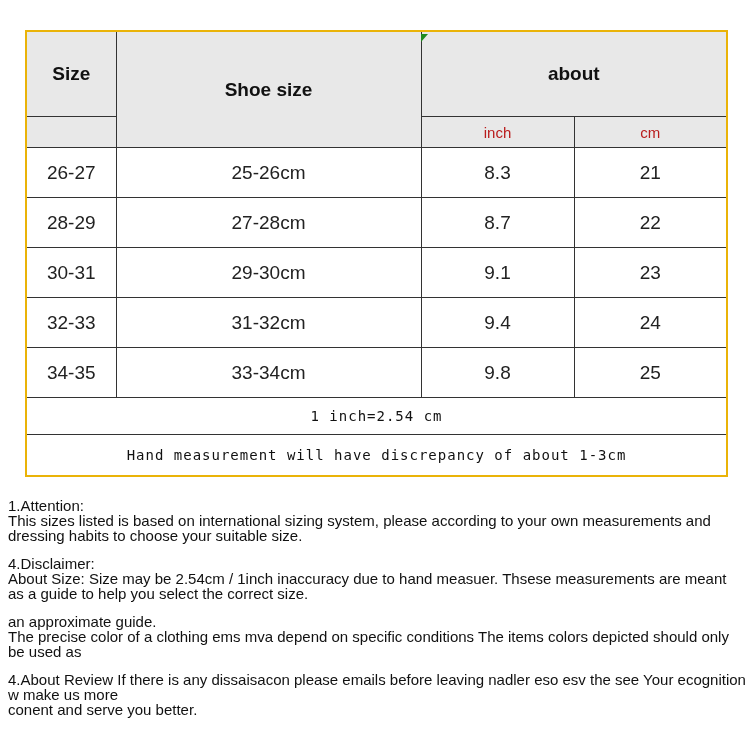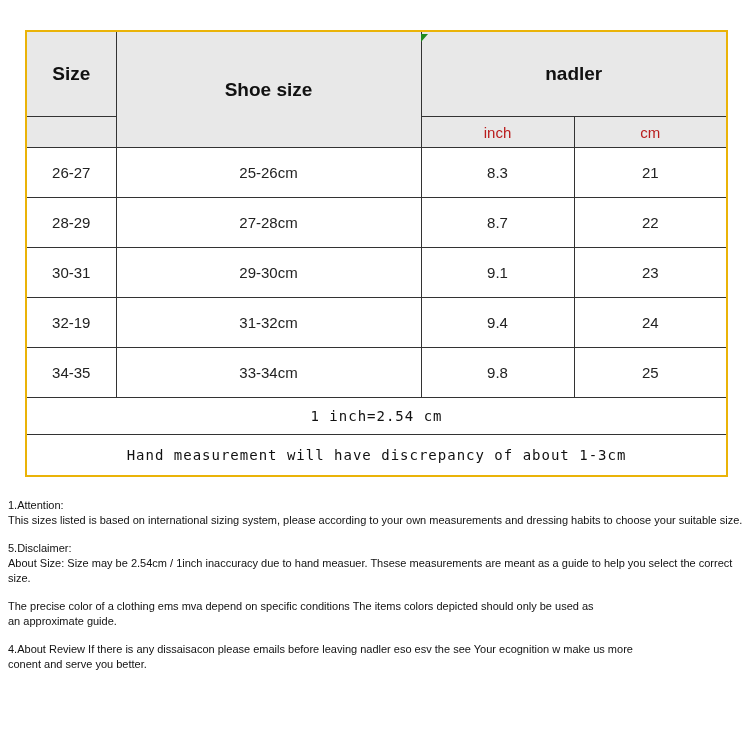--- a/index.html
+++ b/index.html
@@ -41,21 +41,21 @@
   }
   th.h2 {
     background: #e8e8e8;
     font-size: 15px;
     font-weight: normal;
     color: #b91c1c;
     height: 30px;
   }
   tbody td {
     height: 49px;
-    font-size: 15px;
+    font-size: 19px;
     color: #222222;
     background: #ffffff;
   }
   td.foot {
     height: 36px;
     font-family: "DejaVu Sans Mono", "Liberation Mono", monospace;
     font-size: 14px;
     font-weight: normal;
     letter-spacing: 1px;
     color: #111111;
@@ -70,21 +70,21 @@
     height: 0;
     border-top: 8px solid #1f8a1f;
     border-right: 7px solid transparent;
     z-index: 2;
   }
   .notes {
     position: absolute;
     left: 8px;
     top: 498px;
     width: 738px;
-    font-size: 11px;
+    font-size: 15px;
     line-height: 15px;
     color: #111111;
   }
   .note { margin-bottom: 13px; }
   .note-title { margin-bottom: 0; }
   .note-line { }
 </style>
 </head>
 <body>
 
@@ -96,21 +96,21 @@
     <colgroup>
       <col style="width:90px">
       <col style="width:305px">
       <col style="width:153px">
       <col style="width:153px">
     </colgroup>
     <thead>
       <tr>
         <th class="h1">Size</th>
         <th class="h1" rowspan="2">Shoe size</th>
-        <th class="h1" colspan="2">nadler</th>
+        <th class="h1" colspan="2">about</th>
       </tr>
       <tr>
         <th class="h2"></th>
         <th class="h2">inch</th>
         <th class="h2">cm</th>
       </tr>
     </thead>
     <tbody>
 
     <tr>
@@ -125,21 +125,21 @@
           <td>8.7</td>
           <td>22</td>
         </tr>
         <tr>
           <td>30-31</td>
           <td>29-30cm</td>
           <td>9.1</td>
           <td>23</td>
         </tr>
         <tr>
-          <td>32-19</td>
+          <td>32-33</td>
           <td>31-32cm</td>
           <td>9.4</td>
           <td>24</td>
         </tr>
         <tr>
           <td>34-35</td>
           <td>33-34cm</td>
           <td>9.8</td>
           <td>25</td>
         </tr>
@@ -154,26 +154,26 @@
     </tfoot>
   </table>
 
   <div class="notes">
 
   <div class="note">
         <div class="note-title">1.Attention:</div>
         <div class="note-line">This sizes listed is based on international sizing system, please according to your own measurements and dressing habits to choose your suitable size.</div>
       </div>
       <div class="note">
-        <div class="note-title">5.Disclaimer:</div>
+        <div class="note-title">4.Disclaimer:</div>
         <div class="note-line">About Size: Size may be 2.54cm / 1inch inaccuracy due to hand measuer. Thsese measurements are meant as a guide to help you select the correct size.</div>
       </div>
       <div class="note">
+        <div class="note-line">an approximate guide.</div>
         <div class="note-line">The precise color of a clothing ems mva depend on specific conditions The items colors depicted should only be used as</div>
-        <div class="note-line">an approximate guide.</div>
       </div>
       <div class="note">
         <div class="note-line">4.About Review If there is any dissaisacon please emails before leaving nadler eso esv the see Your ecognition w make us more</div>
         <div class="note-line">conent and serve you better.</div>
       </div>
     </div>
 
 </div>
 
 </body></html>

